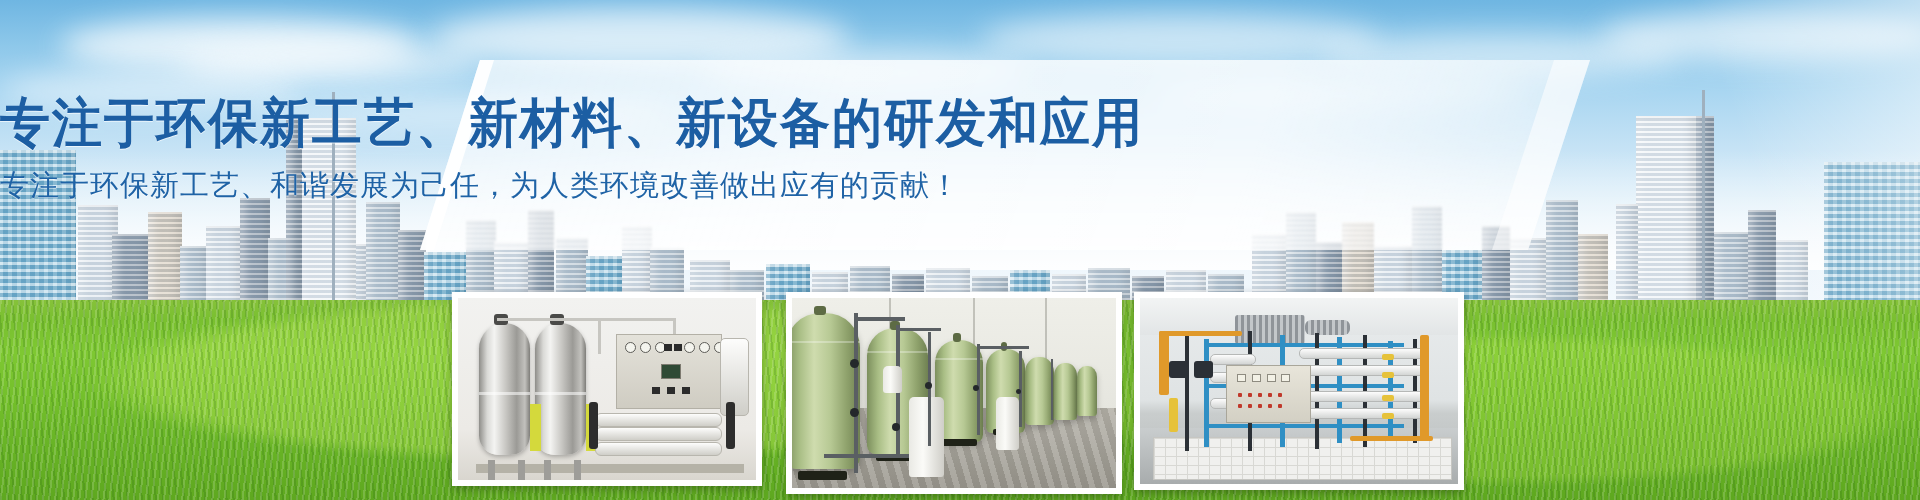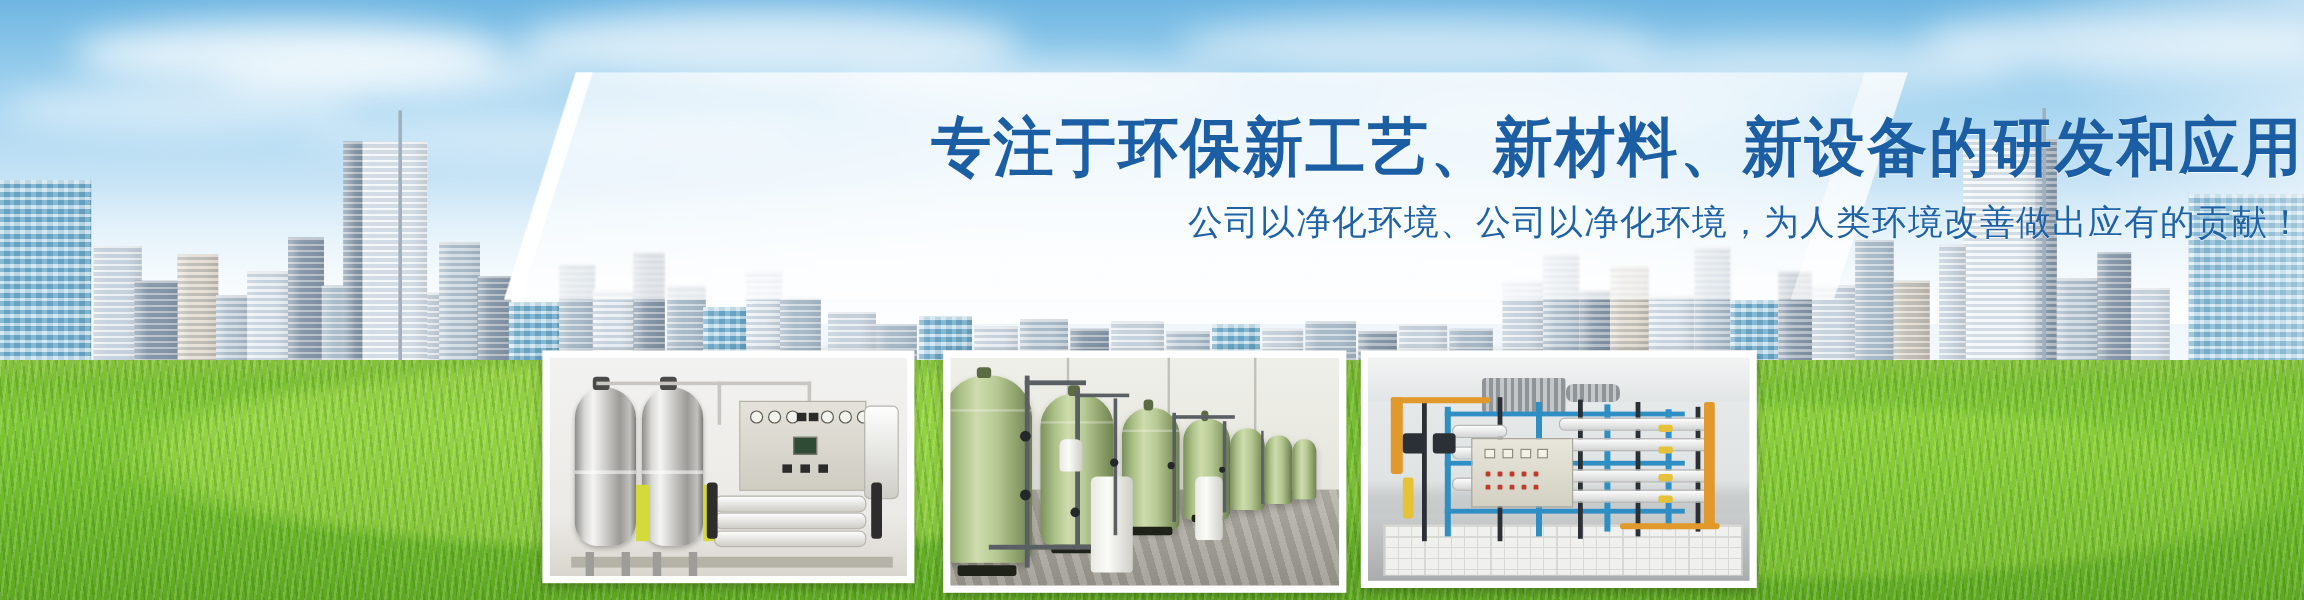--- a/index.html
+++ b/index.html
@@ -114,21 +114,21 @@
     background:rgba(255,255,255,.92);
   }
   .panel-edge2{
     position:absolute;left:420px;top:60px;width:1170px;height:190px;
     clip-path:polygon(calc(100% - 36px) 0, 100% 0, calc(100% - 62px) 100%, calc(100% - 98px) 100%);
     background:rgba(255,255,255,.55);
   }
 
   
   .text-block{
-    position:absolute;left:0;top:95px;width:1920px;text-align:right;
+    position:absolute;left:0;top:95px;width:1920px;text-align:left;
   }
   .headline{
     font-size:50px;
     line-height:1.14;
     font-weight:bold;
     letter-spacing:2px;
     color:#1c5ea3;
     font-family:"DejaVu Sans","Liberation Sans",sans-serif;
     text-shadow:0 1px 0 rgba(255,255,255,.65);
     transform:scaleY(1.06);
@@ -316,21 +316,21 @@
 
   <div class="grass-top-blur"></div>
   <div class="grass"></div>
 
   <div class="panel"></div>
   <div class="panel-edge"></div>
   <div class="panel-edge2"></div>
 
   <div class="text-block">
     <div class="headline">专注于环保新工艺、新材料、新设备的研发和应用</div>
-    <div class="tagline">公司以净化环境、公司以净化环境，为人类环境改善做出应有的贡献！</div>
+    <div class="tagline">专注于环保新工艺、和谐发展为己任，为人类环境改善做出应有的贡献！</div>
   </div>
 
   <div class="photos">
 
     <div class="photo p1">
       <div class="inner">
         <div class="ph1">
           <div class="base" style="left:6%;right:4%;bottom:4%;height:9px;"></div>
 
           <div class="tank-ss" style="left:7%;top:14%;width:17%;height:72%;"></div>

